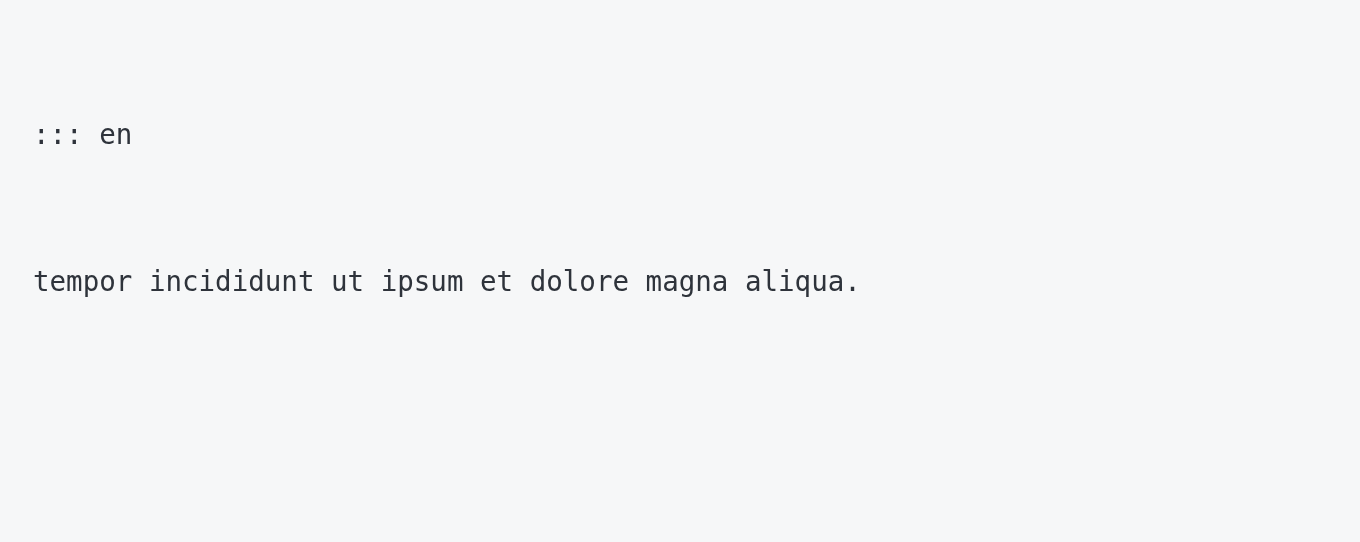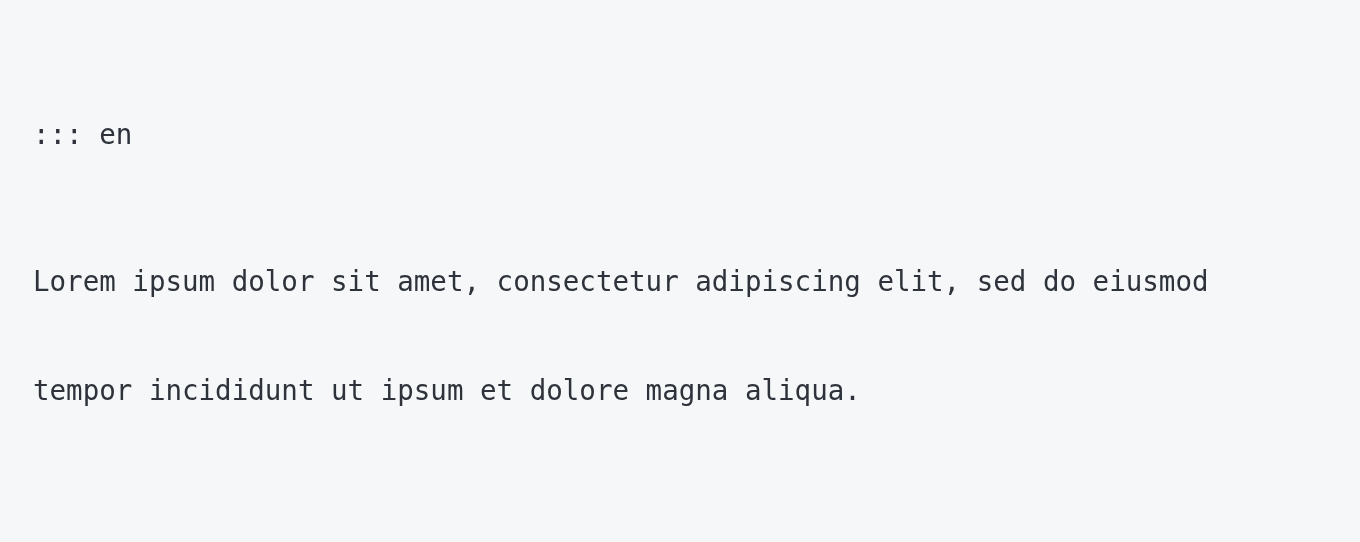--- a/index.html
+++ b/index.html
@@ -29,21 +29,20 @@
     min-height: 36.6px;
     white-space: pre;
   }
 </style>
 </head>
 <body>
 
 <div class="doc">
   <div class="line">::: en</div>
 
-  <div class="line">Lorem ipsum dolor sit amet, consectetur adipiscing elit, sed do eiusmod</div>
   <div class="line">tempor incididunt ut ipsum et dolore magna aliqua.</div>
   <div class="line"></div>
 
   
   
   
 
   
   
   

